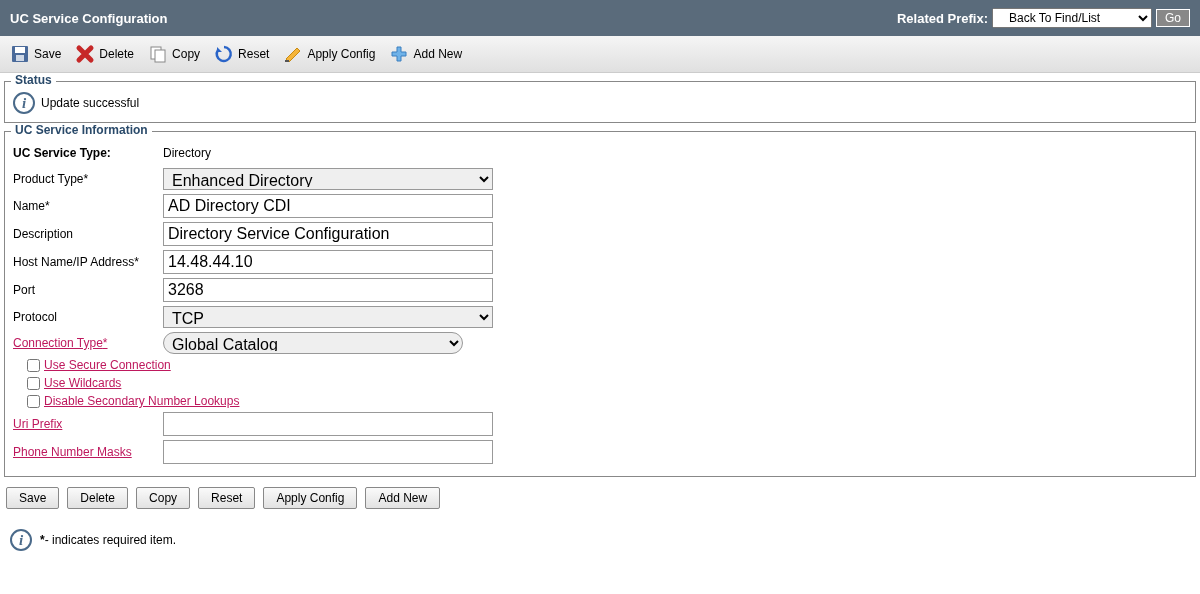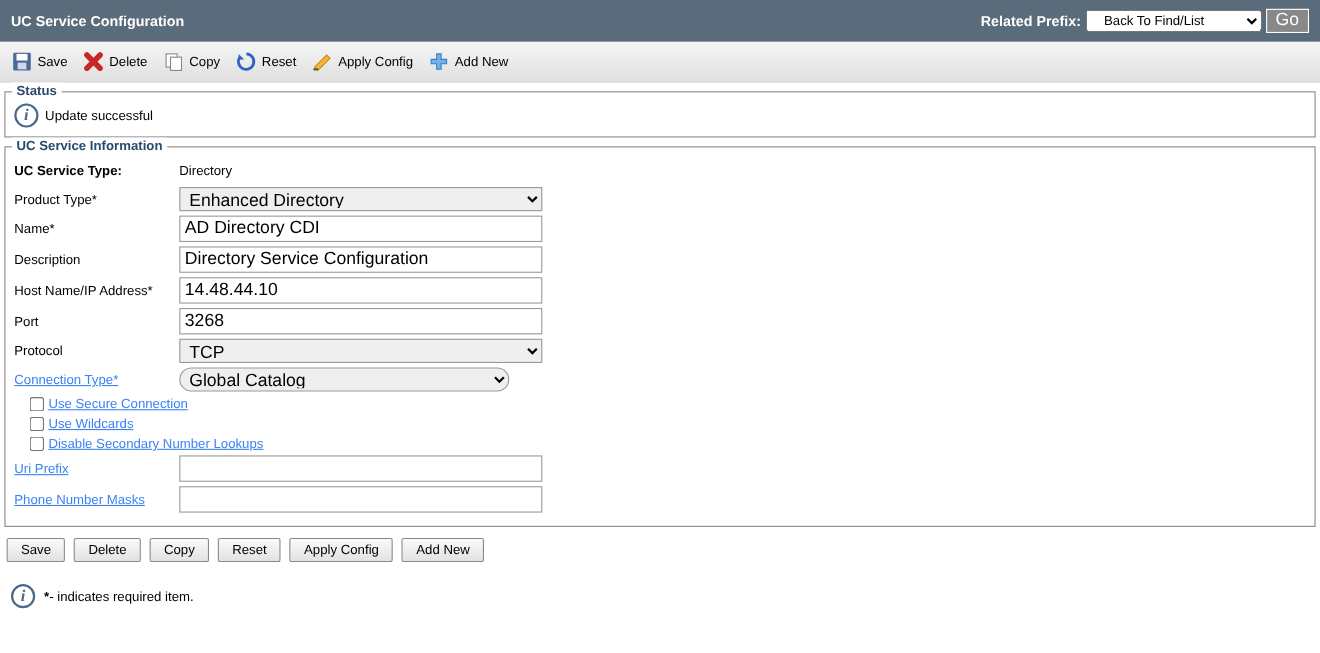--- a/index.html
+++ b/index.html
@@ -29,21 +29,21 @@
   .related-links select {
     font-size: 12px;
     padding: 1px 12px;
     width: 160px;
   }
   .go-btn {
     background: #888;
     color: #fff;
     border: 1px solid #fff;
     padding: 1px 8px;
-    font-size: 16px;
+    font-size: 12px;
     cursor: pointer;
   }
   .toolbar {
     background: linear-gradient(#f5f5f5, #e0e0e0);
     border-bottom: 1px solid #ccc;
     padding: 6px 8px;
     display: flex;
     align-items: center;
     gap: 4px;
   }
@@ -99,21 +99,21 @@
     align-items: center;
     margin-bottom: 4px;
     min-height: 22px;
   }
   .form-label {
     width: 150px;
     flex-shrink: 0;
   }
   .form-label.bold { font-weight: bold; }
   .req::after { content: "*"; }
-  .link { color: #3b82f6; text-decoration: underline; cursor: pointer; }
+  .link { color: #be185d; text-decoration: underline; cursor: pointer; }
   .form-input {
     width: 330px;
     padding: 2px 4px;
     font-size: 16px;
     border: 1px solid #999;
   }
   select.form-input { height: 22px; }
   .short-select { width: 300px; border-radius: 11px; }
   .checkbox-row {
     display: flex;

